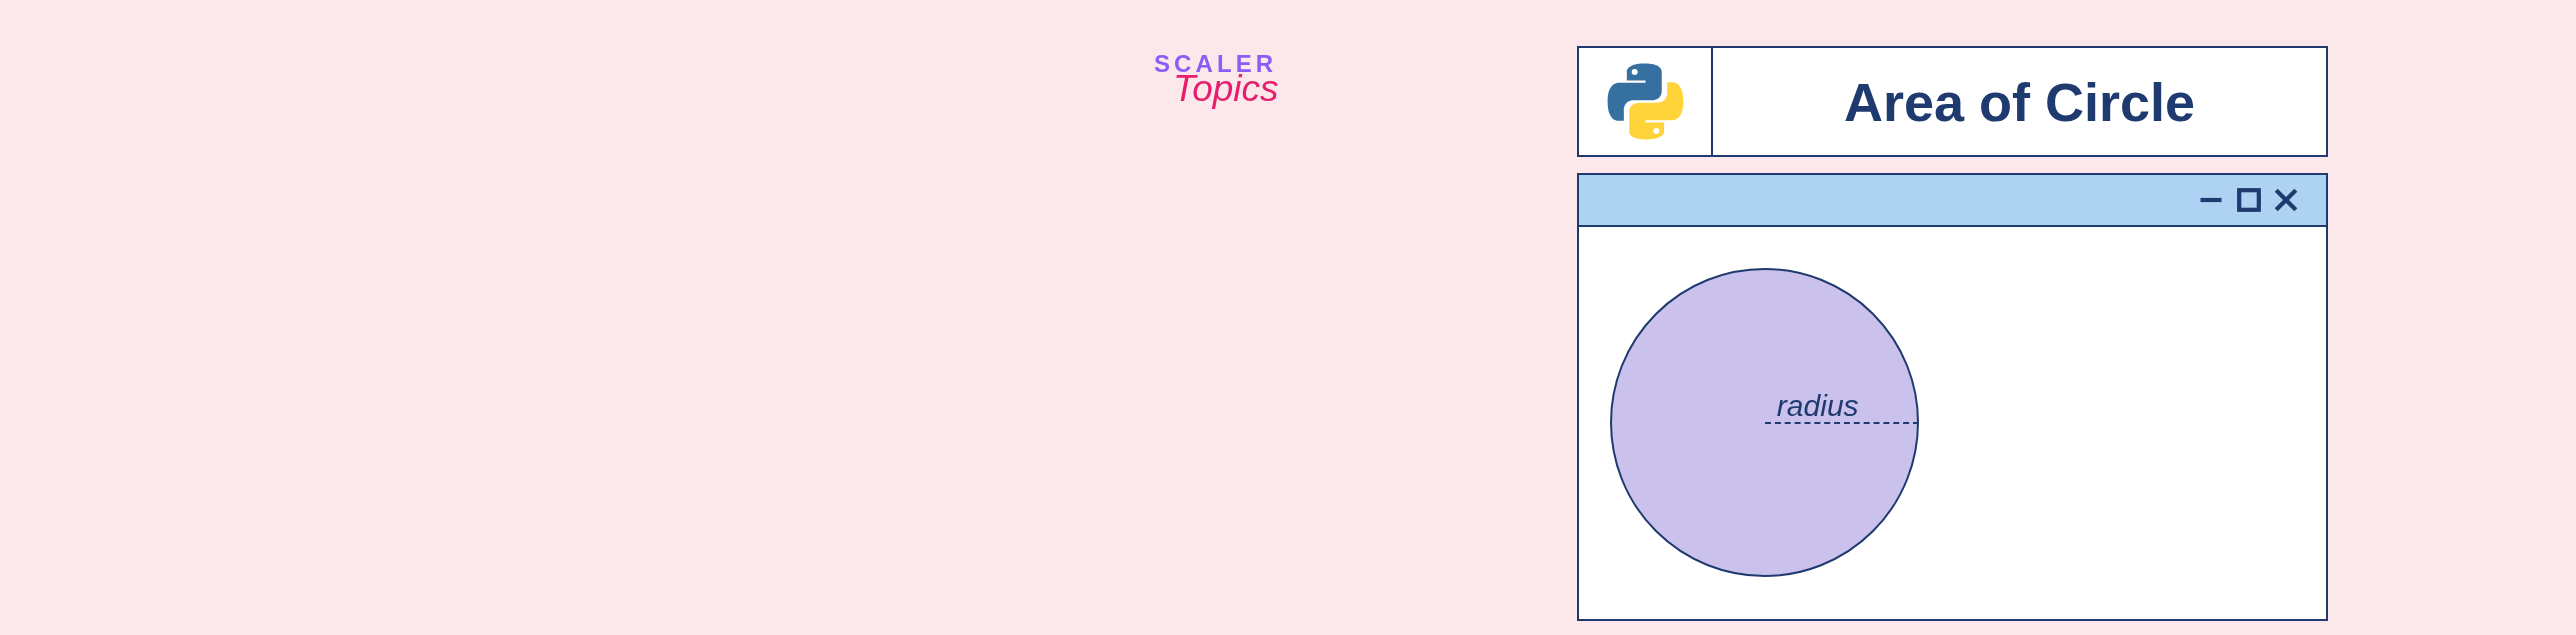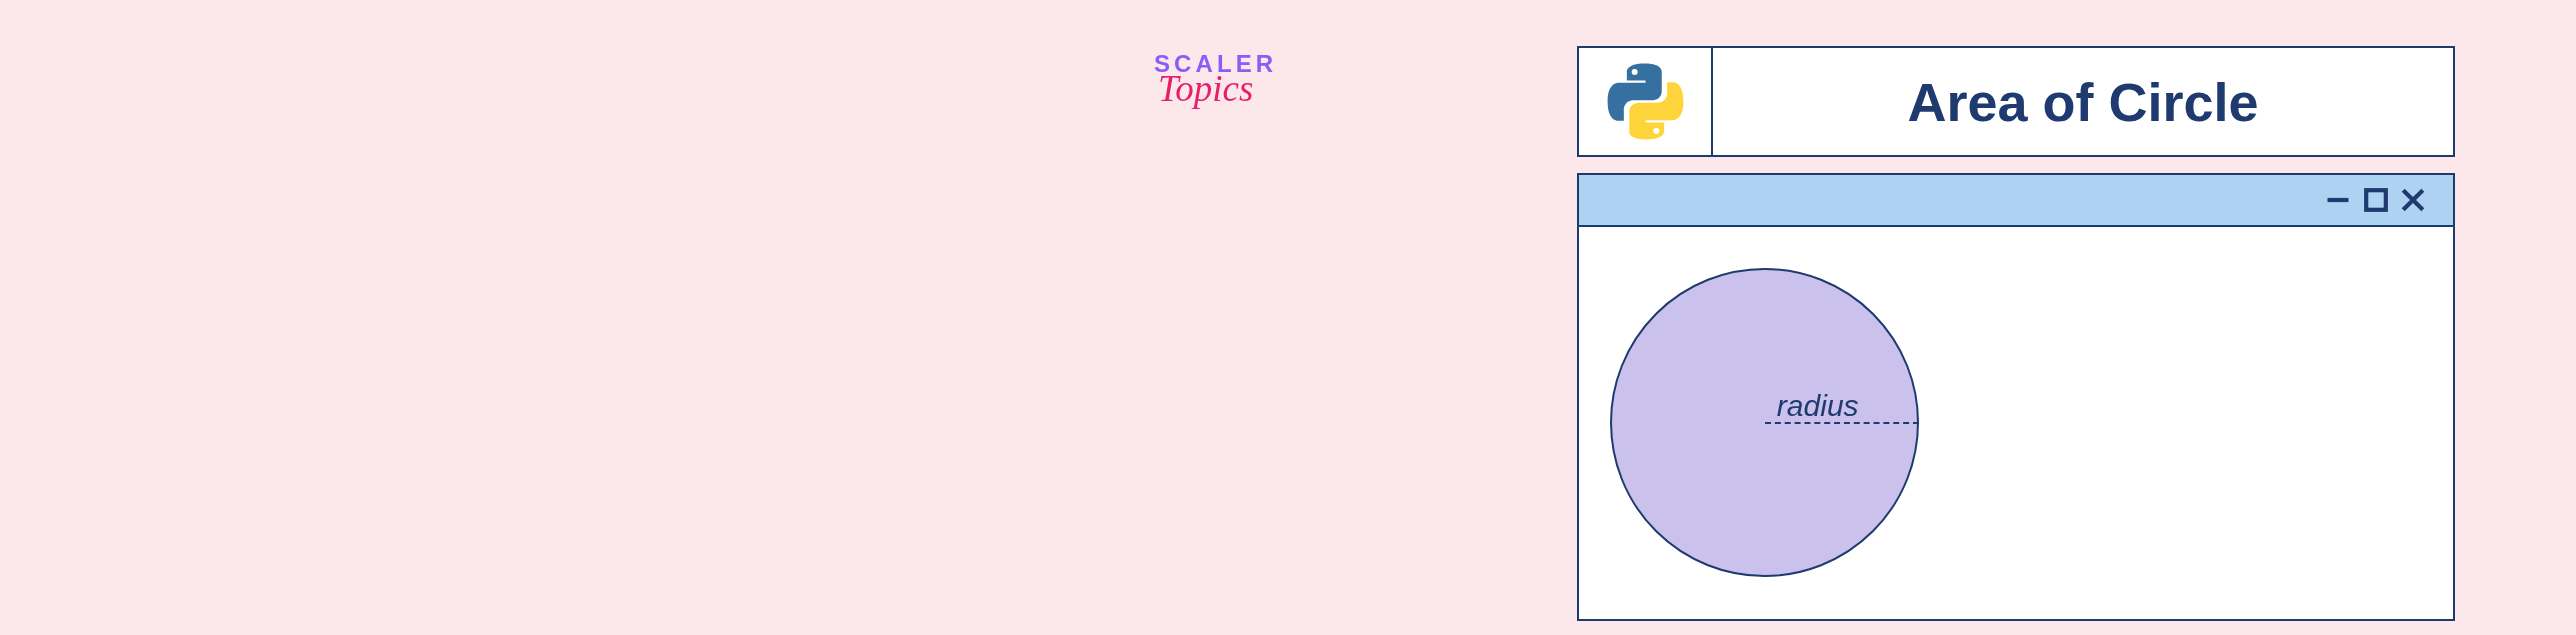--- a/index.html
+++ b/index.html
@@ -21,31 +21,31 @@
       letter-spacing: 4.1px;
       color: #8b5cf6;
       display: block;
       line-height: 1;
     }
     .logo-topics {
       font-size: 37px;
       font-weight: 400;
       font-style: italic;
       color: #e61e6e;
-      font-family: Liberation Serif, serif;
+      font-family: Liberation Sans, sans-serif;
       display: block;
       margin-top: -6.2px;
-      margin-left: 4px;
+      margin-left: 19px;
       line-height: 1;
     }
     .main-container {
       position: absolute;
       left: 1577px;
       top: 46px;
-      width: 878px;
+      width: 751px;
     }
     .title-bar {
       display: flex;
       border: 2.1px solid #1e3a6e;
       background: #fff;
       height: 111px;
       margin-bottom: 15.5px;
     }
     .icon-cell {
       width: 134px;

